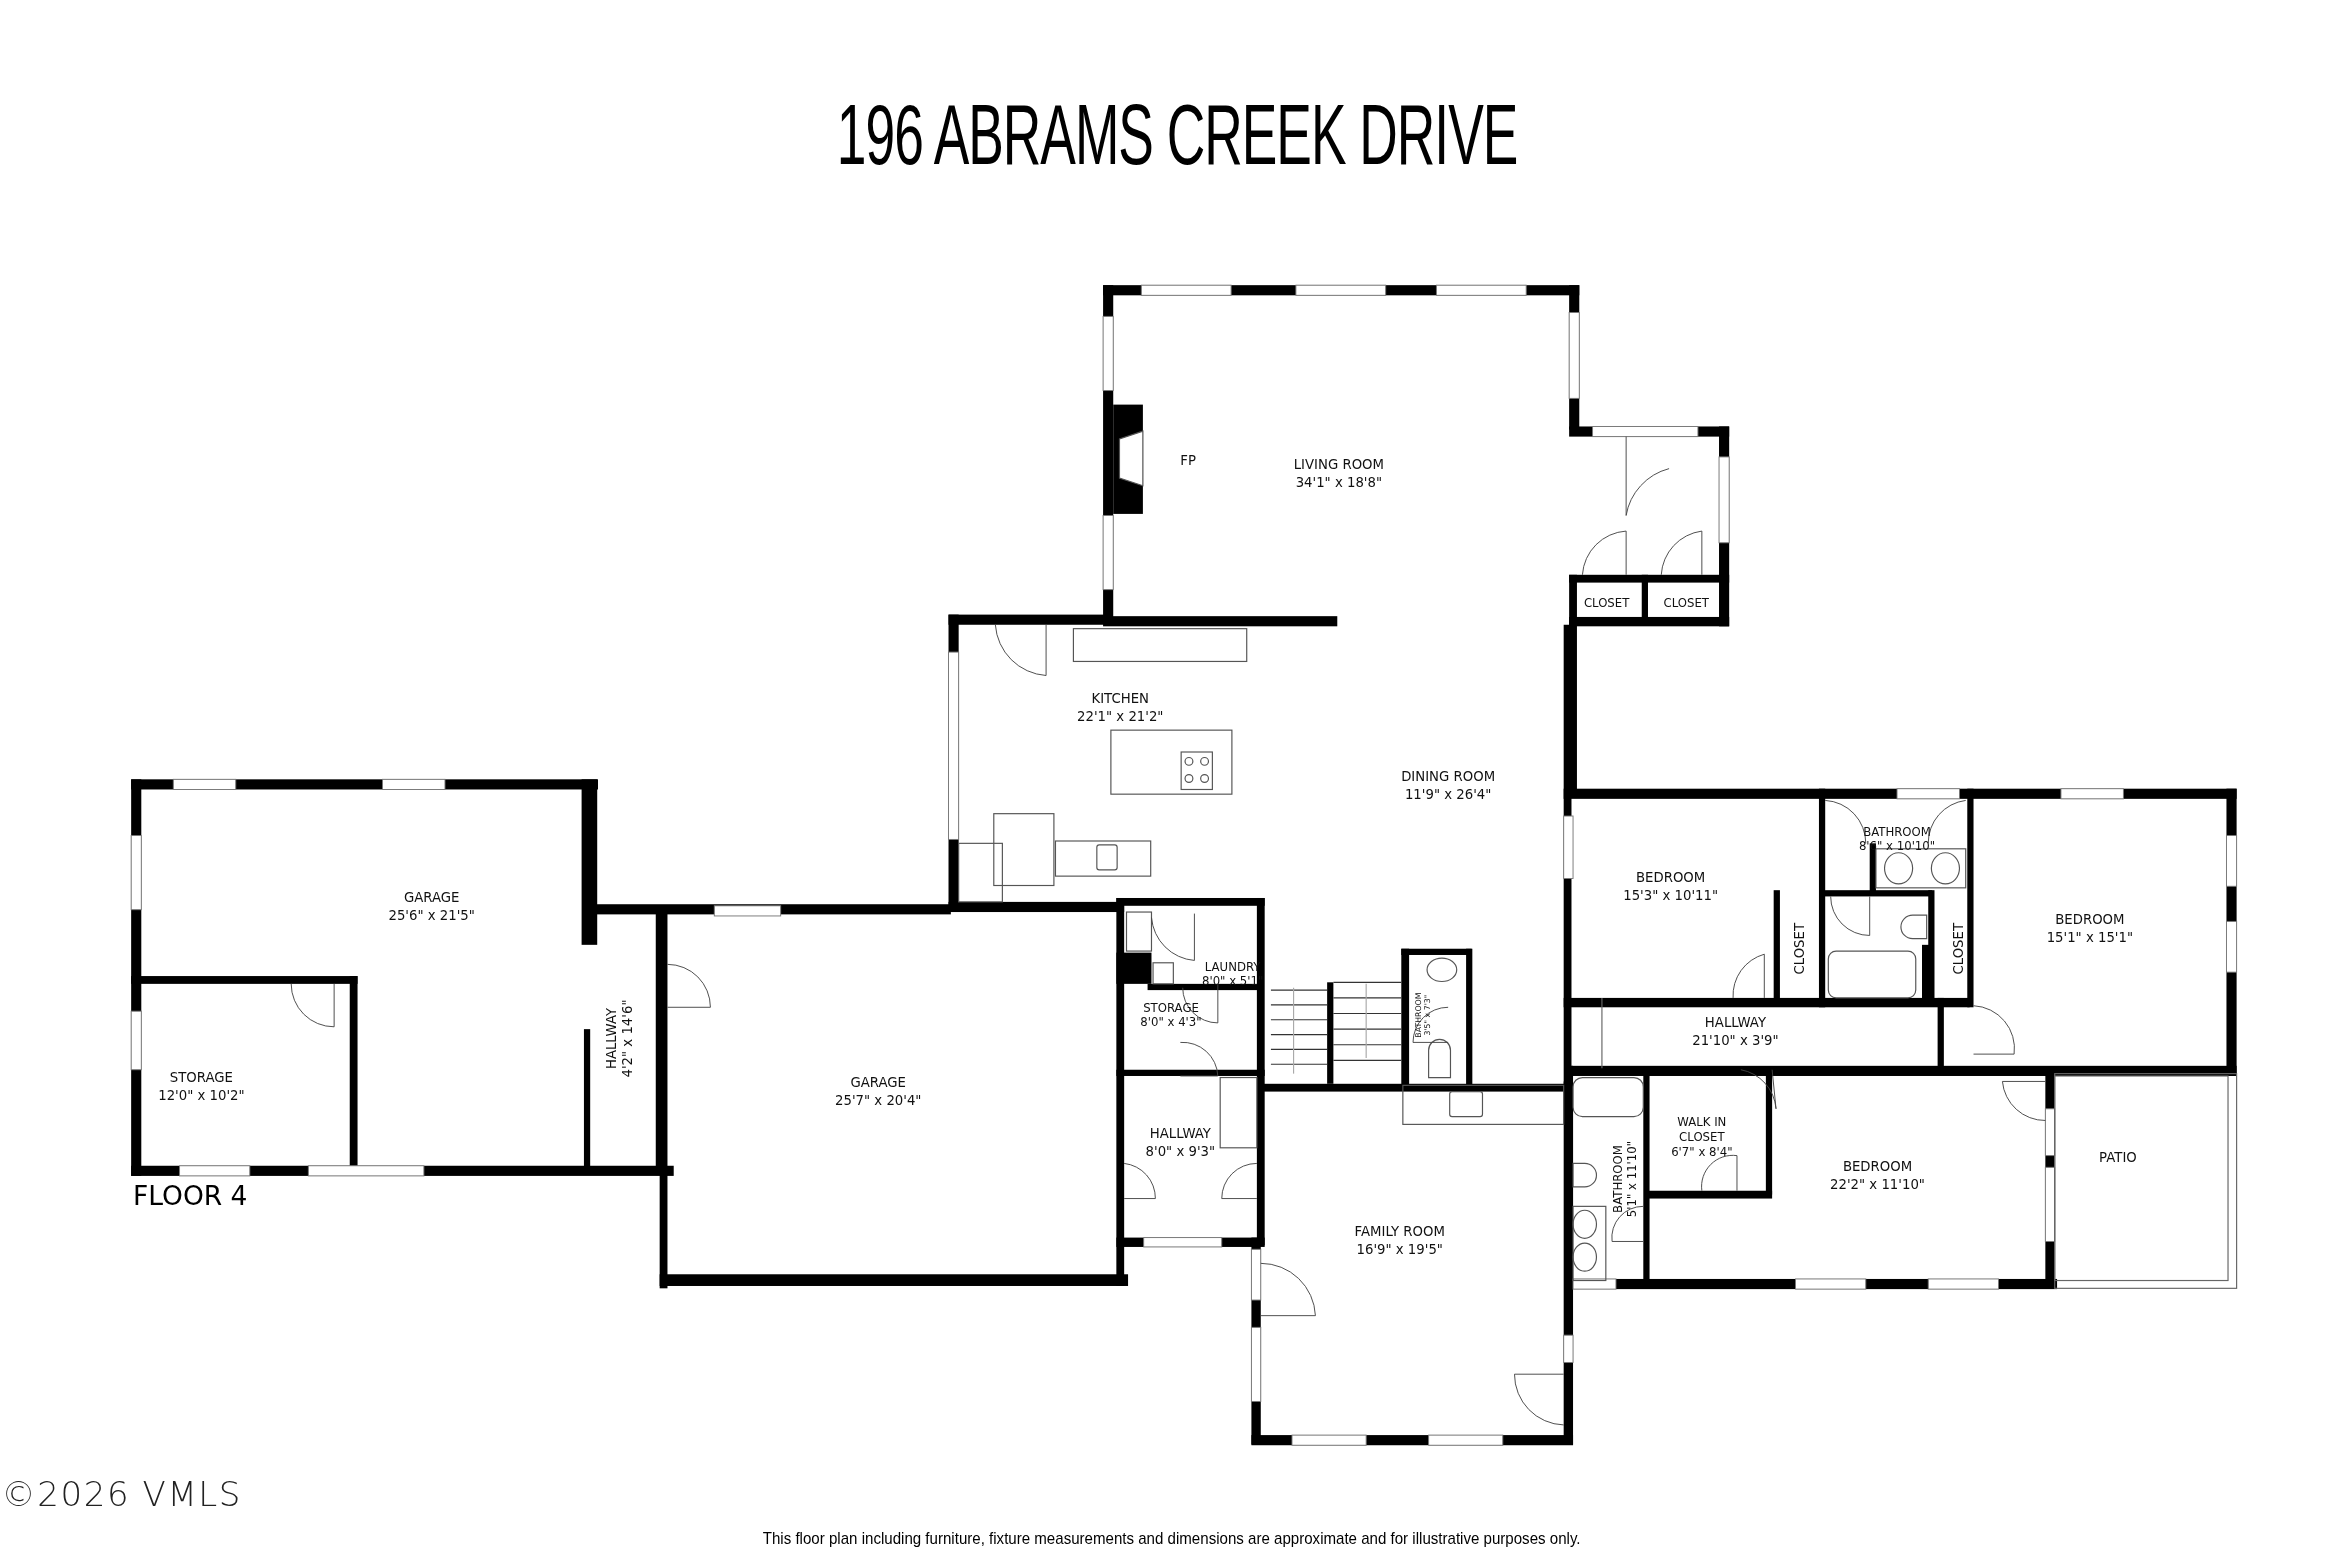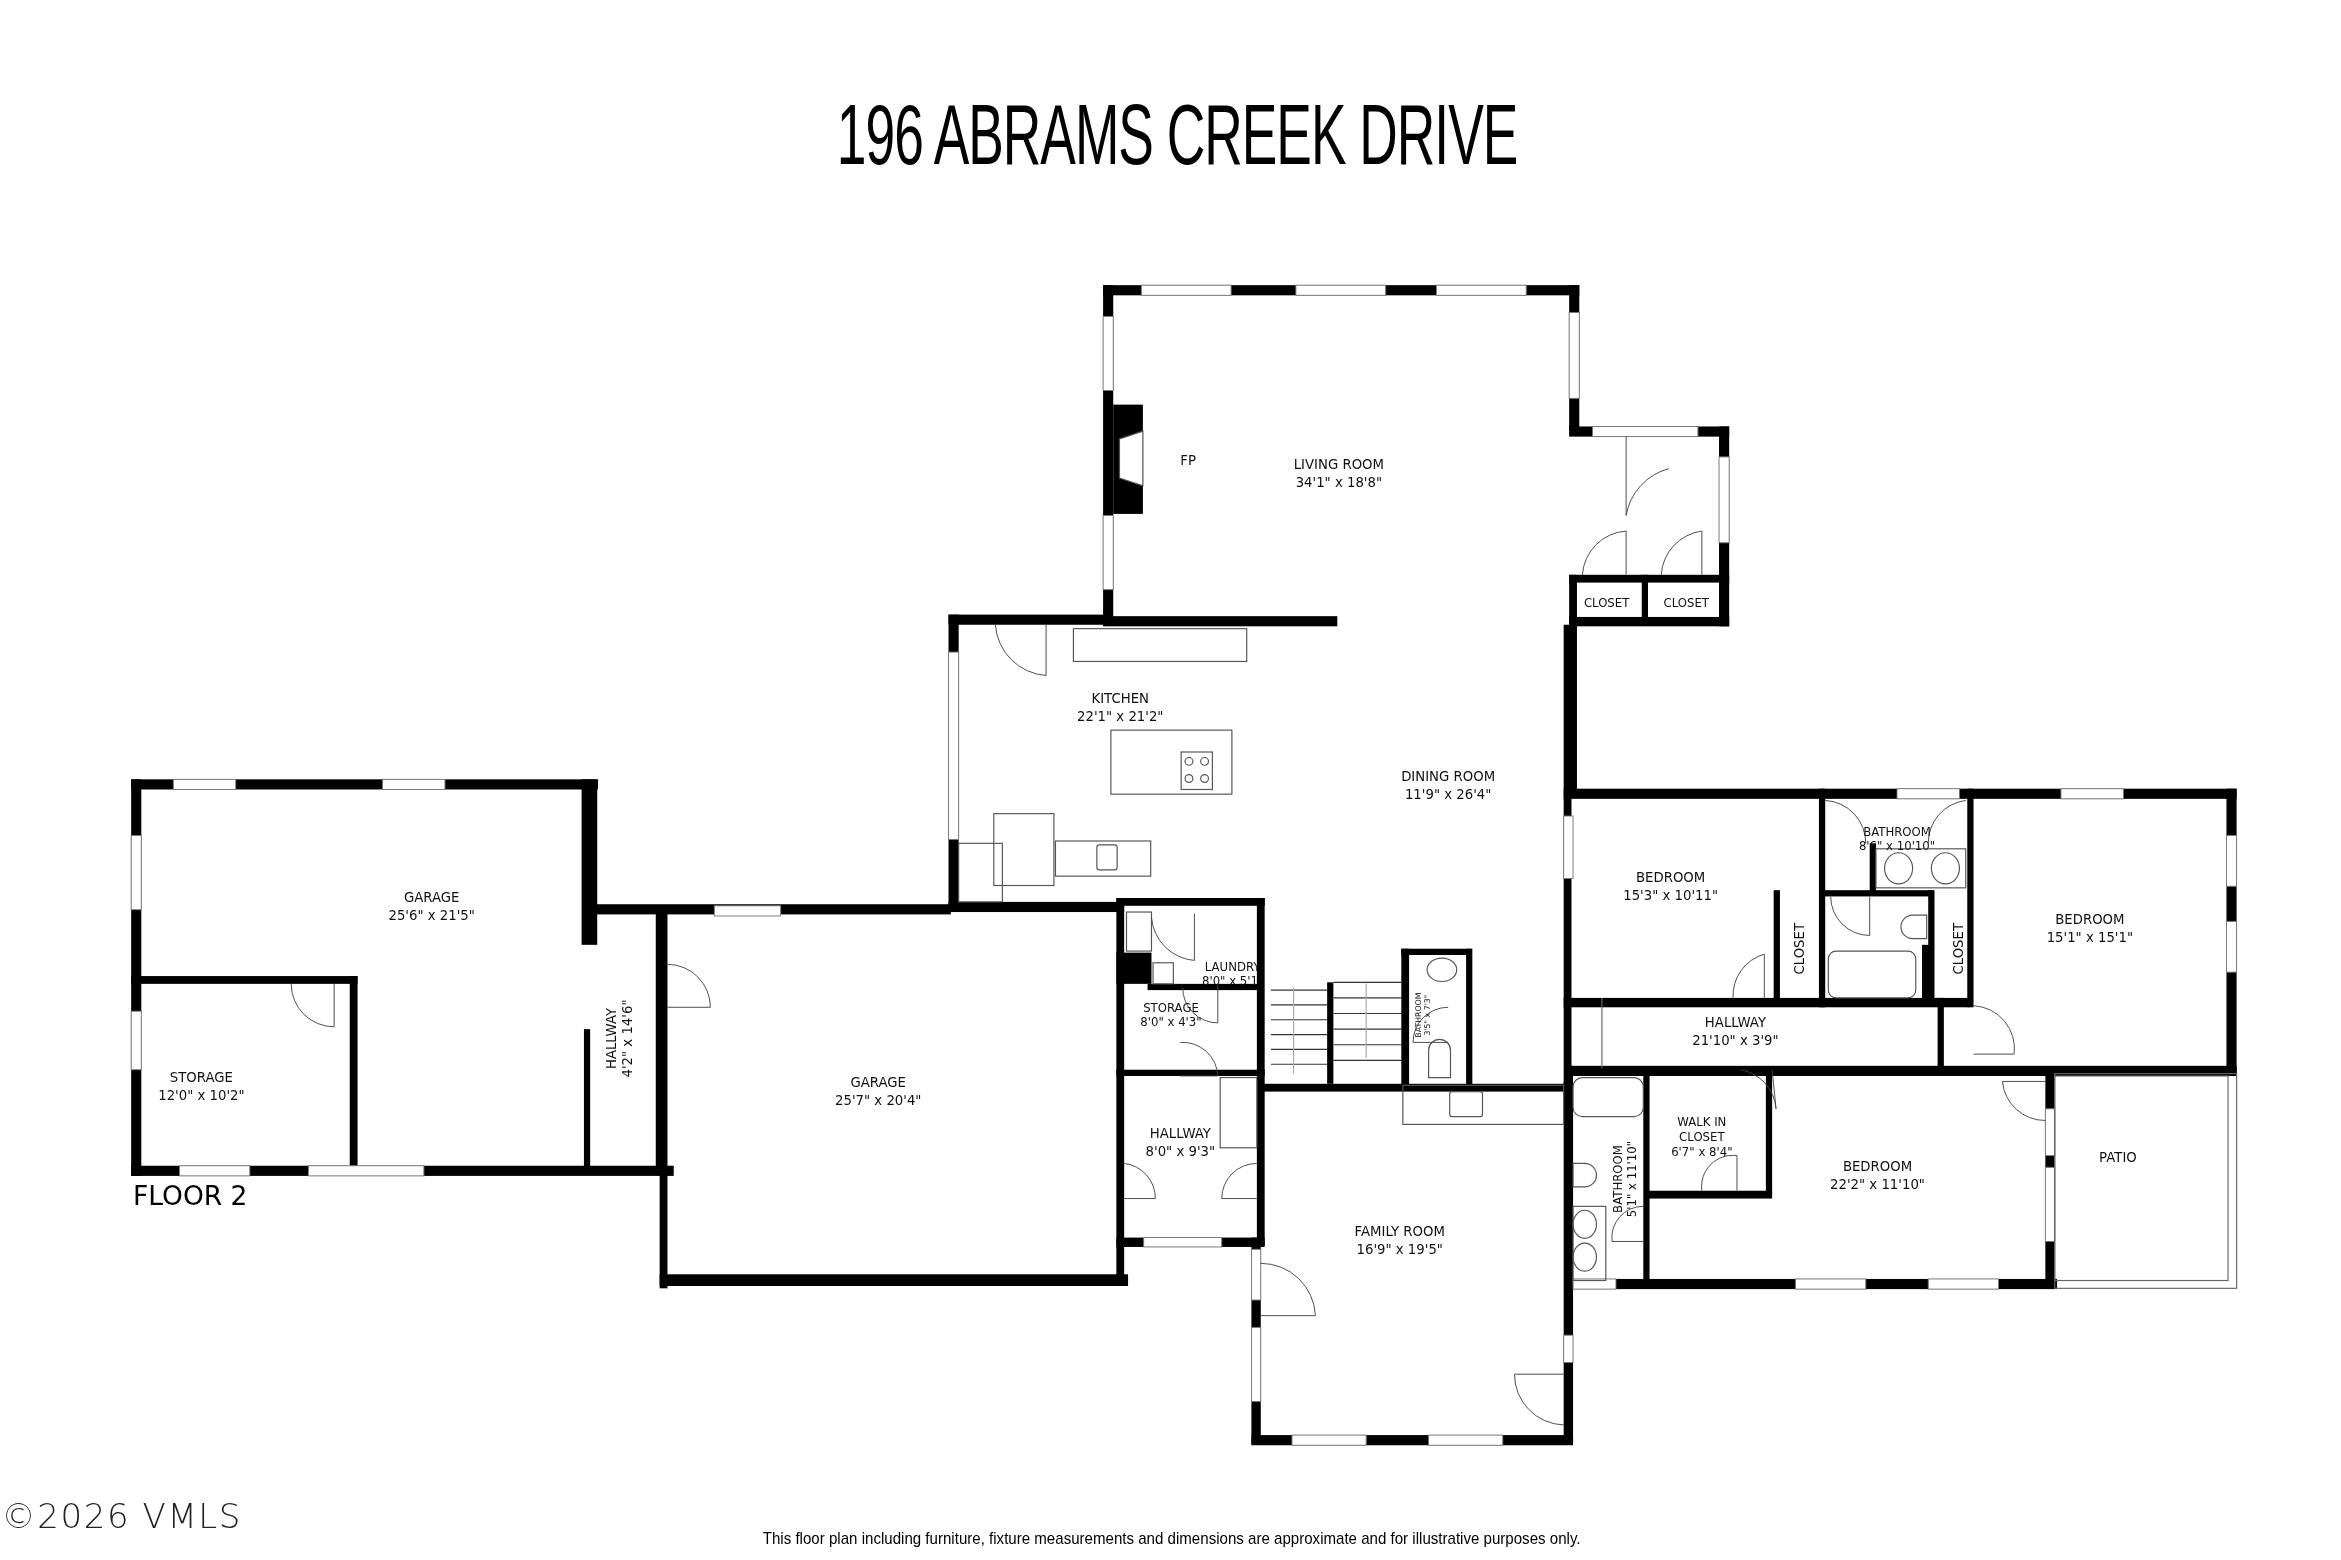--- a/index.html
+++ b/index.html
@@ -8,21 +8,21 @@
     position:absolute; left:0; width:2342px; top:87px; text-align:center;
     font-family:"Liberation Sans", sans-serif; font-size:86px; font-weight:400;
     letter-spacing:-1.6px; color:#000; transform:scaleX(0.62); transform-origin:1187px 0;
     line-height:94px;
   }
   #plan { position:absolute; left:0; top:0; width:2342px; height:1561px; }
   .rl { font-family:"DejaVu Sans", sans-serif; font-size:17px; fill:#111; text-anchor:middle; }
   .rs { font-family:"DejaVu Sans", sans-serif; font-size:15px; fill:#111; text-anchor:middle; }
   .rxs { font-family:"DejaVu Sans", sans-serif; font-size:10px; fill:#111; text-anchor:middle; }
   #floor-label { position:absolute; left:133px; top:1180px; font-family:"DejaVu Sans", sans-serif; font-size:26.5px; color:#000; }
-  #copyright { position:absolute; left:1.6px; top:1474px; font-family:"DejaVu Sans", sans-serif; font-size:34px; font-weight:200; color:#222; letter-spacing:1.6px;margin-top:22px; }
+  #copyright { position:absolute; left:1.6px; top:1474px; font-family:"DejaVu Sans", sans-serif; font-size:34px; font-weight:200; color:#222; letter-spacing:1.6px; }
   #disclaimer { position:absolute; left:0; width:2342px; top:1529px; text-align:center; font-family:"Liberation Sans", sans-serif; font-size:16.4px; color:#000; transform:scaleX(0.92); transform-origin:1179px 0; }
 </style>
 </head>
 <body>
 
 <div id="title">196 ABRAMS CREEK DRIVE</div>
 
 <svg id="plan" viewBox="0 0 3000 1999" xmlns="http://www.w3.org/2000/svg">
   <defs>
     <g id="win-h">
@@ -288,16 +288,16 @@
     </g>
     <text class="rs" x="2180" y="1442">WALK IN</text>
     <text class="rs" x="2180" y="1461">CLOSET</text>
     <text class="rs" x="2180" y="1480">6'7" x 8'4"</text>
     <text class="rl" x="2405" y="1500">BEDROOM</text>
     <text class="rl" x="2405" y="1523">22'2" x 11'10"</text>
     <text class="rl" x="2713" y="1488">PATIO</text>
   </g>
 </svg>
 
-<div id="floor-label">FLOOR 2</div>
+<div id="floor-label">FLOOR 4</div>
 <div id="copyright">©2026 VMLS</div>
 <div id="disclaimer">This floor plan including furniture, fixture measurements and dimensions are approximate and for illustrative purposes only.</div>
 
 
 </body></html>

